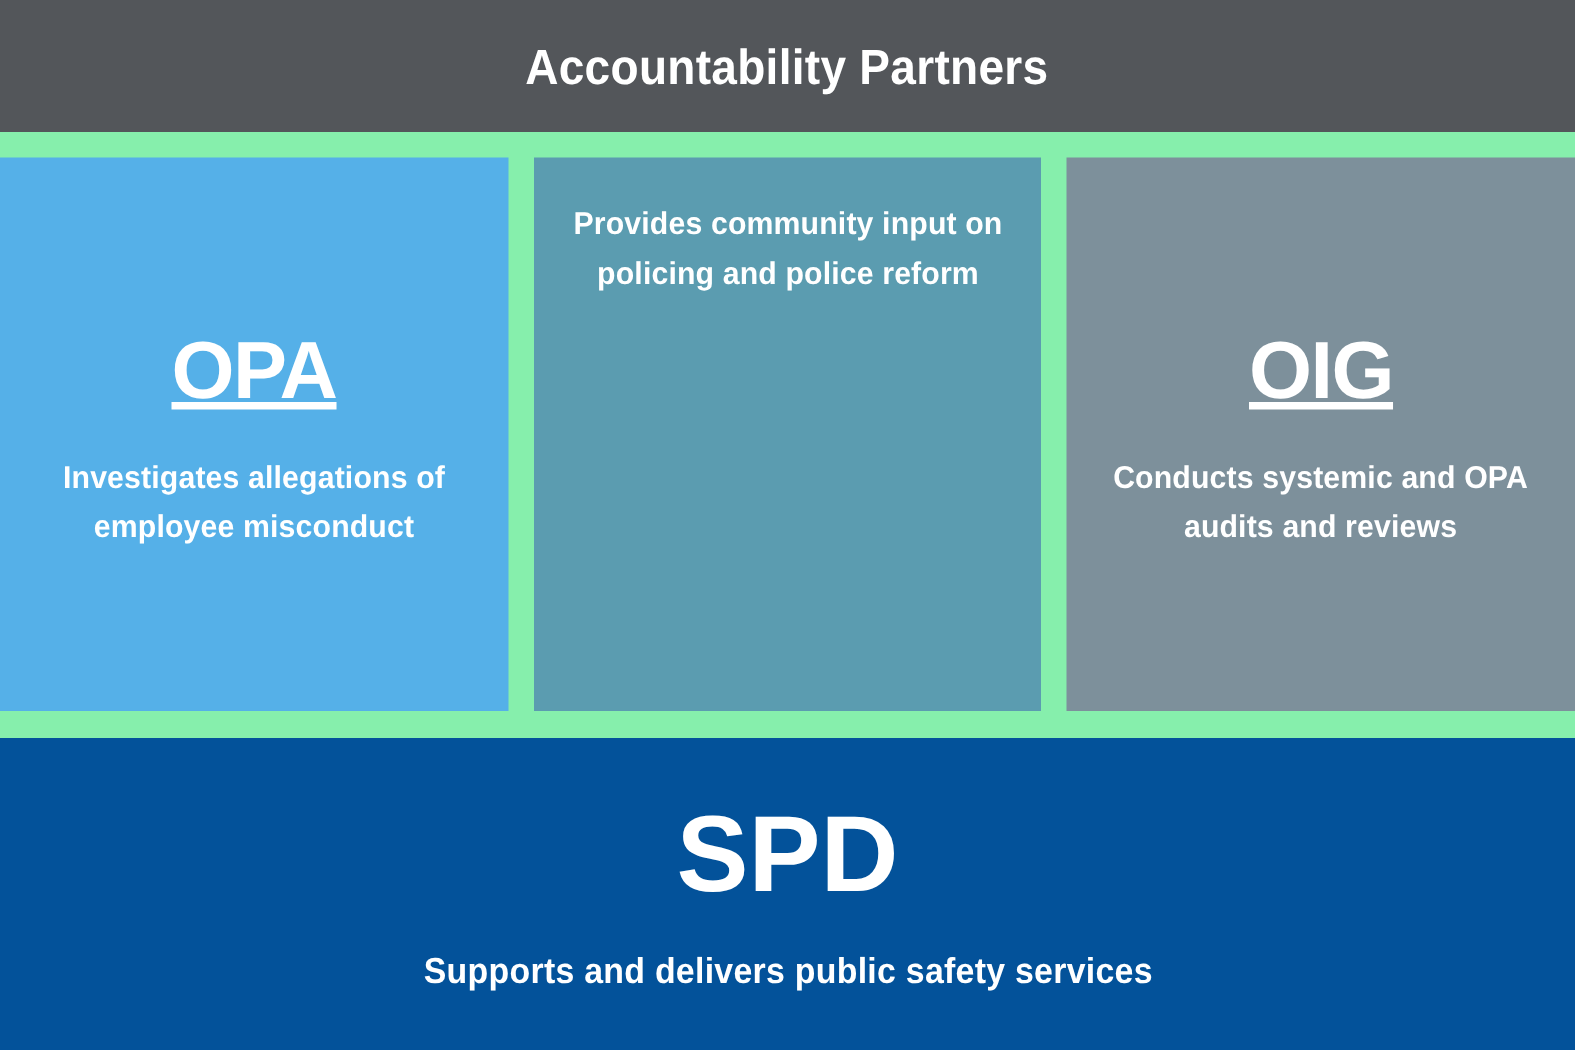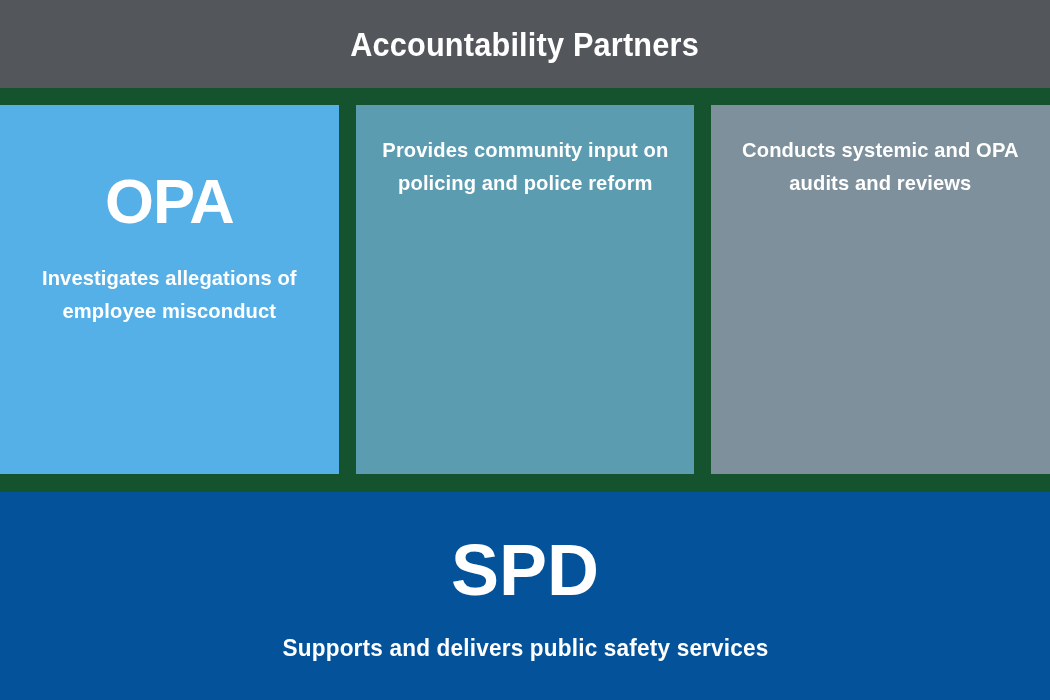--- a/index.html
+++ b/index.html
@@ -11,21 +11,21 @@
     height: 700px;
     background: #ffffff;
     font-family: "Liberation Sans", "DejaVu Sans", sans-serif;
     overflow: hidden;
   }
 
   #infographic {
     position: relative;
     width: 1050px;
     height: 700px;
-    background: #14532d;
+    background: #86efac;
     box-sizing: border-box;
   }
 
   
   .header-banner {
     position: absolute;
     left: 0;
     top: 0;
     width: 1050px;
     height: 88px;
@@ -64,25 +64,26 @@
     flex-direction: column;
     align-items: center;
     justify-content: flex-start;
     box-sizing: border-box;
     overflow: hidden;
   }
   .card-acronym {
     color: #ffffff;
     font-family: "Liberation Sans", "DejaVu Sans", sans-serif;
     font-weight: bold;
-    font-size: 63px;
+    font-size: 54px;
     line-height: 1;
     letter-spacing: -1px;
-    margin-top: 65px;
+    margin-top: 115px;
     white-space: nowrap;
+    text-decoration: underline;
   }
   .card-desc {
     color: #ffffff;
     font-family: "Liberation Sans Narrow", "Liberation Sans", "DejaVu Sans Condensed", sans-serif;
     font-weight: bold;
     font-size: 21px;
     line-height: 33px;
     text-align: center;
     margin-top: 28px;
     padding: 0 16px;
@@ -139,20 +140,21 @@
     <div class="card" style="background: rgb(85, 176, 232);">
       <div class="card-acronym">OPA</div>
       <div class="card-desc">Investigates allegations of employee misconduct</div>
     </div>
 
     <div class="card" style="background: rgb(91, 156, 176);">
       <div class="card-desc">Provides community input on policing and police reform</div>
     </div>
 
     <div class="card" style="background: rgb(125, 144, 155);">
+      <div class="card-acronym">OIG</div>
       <div class="card-desc">Conducts systemic and OPA audits and reviews</div>
     </div>
 
   </div>
 
   <div class="spd-banner" style="background: rgb(3, 82, 154);">
     <div class="spd-acronym">SPD</div>
     <div class="spd-desc">Supports and delivers public safety services</div>
   </div>
 

